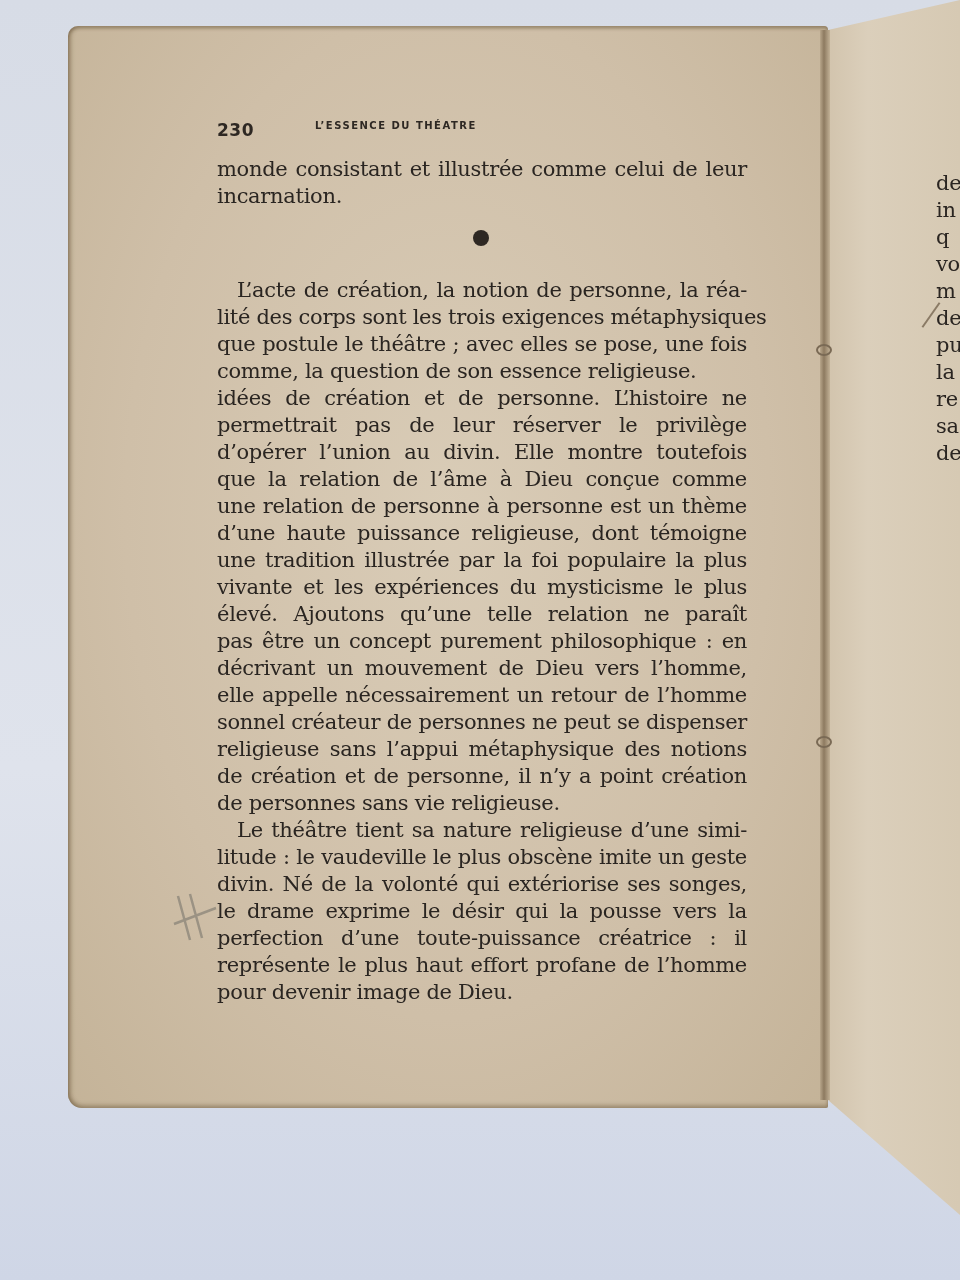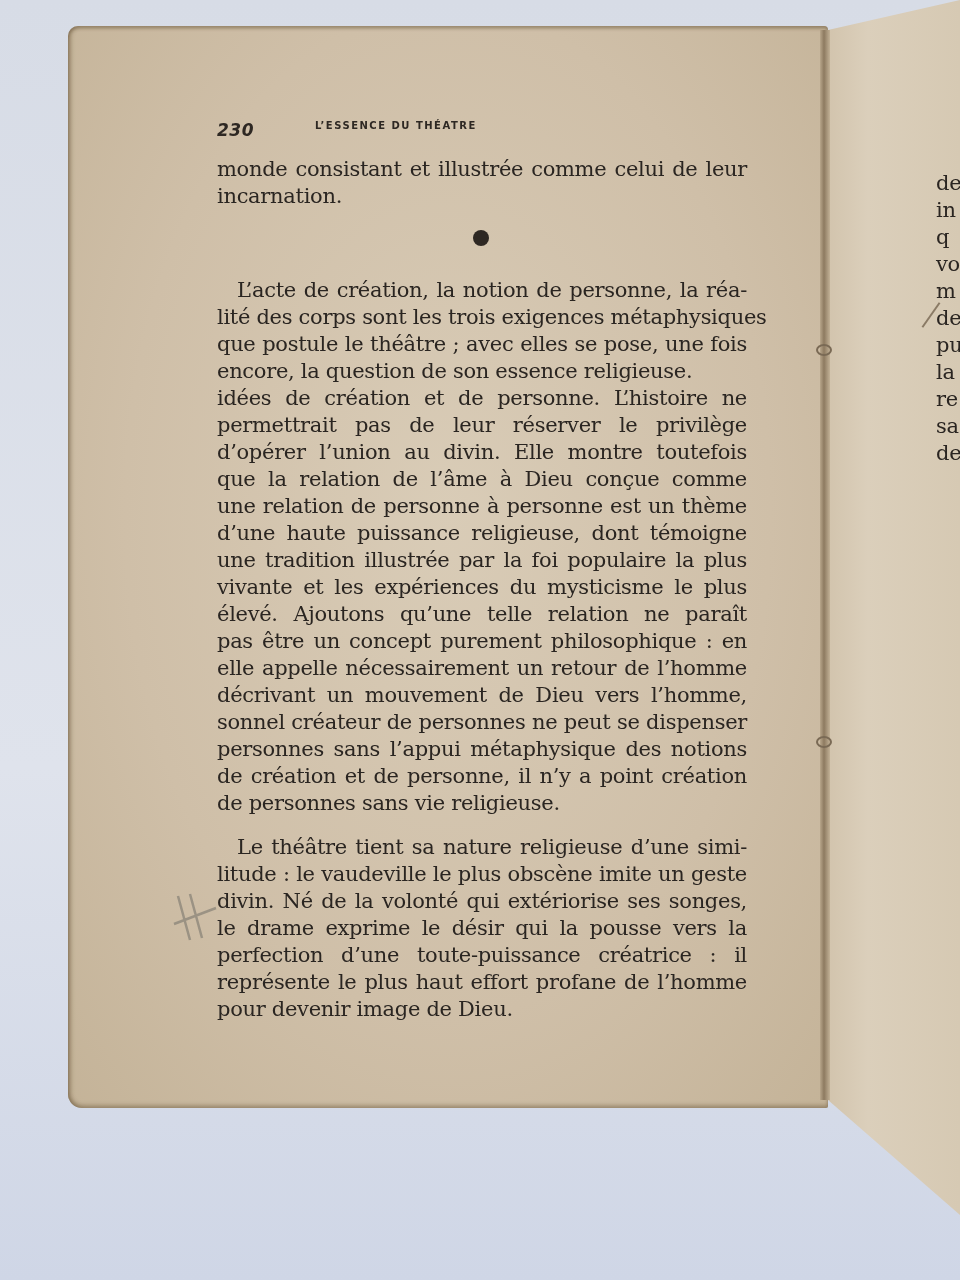--- a/index.html
+++ b/index.html
@@ -24,32 +24,32 @@
     clip-path: polygon(0 30px, 100% 0, 100% 100%, 0 1100px);
   }
   .stitch {
     position: absolute; width: 12px; height: 8px; border: 2px solid #7a6a55;
     border-radius: 50%; background: transparent;
   }
   .text-block { position: absolute; left: 217px; top: 120px; width: 530px; color: #2a2521; }
   .running-head { position: relative; height: 36px; }
   .page-number {
     position: absolute; left: 0; top: 0; font-family: "DejaVu Sans", sans-serif;
-    font-weight: bold; font-size: 17px; letter-spacing: 0.5px; color: #2e2823; font-style: italic;
+    font-weight: bold; font-size: 17px; letter-spacing: 0.5px; color: #2e2823;
   }
   .running-title {
     position: absolute; left: 98px; top: 0; font-family: "DejaVu Sans", sans-serif;
     font-weight: bold; font-size: 10px; letter-spacing: 1.5px; color: #2e2823;
   }
   .line {
     font-size: 21px; line-height: 27px; height: 27px; white-space: nowrap;
     text-align: justify; text-align-last: justify; letter-spacing: -0.3px;
   }
   .line.last { text-align-last: left; }
-  .line.indent { padding-left: 20px; margin-top: 17px; }
+  .line.indent { padding-left: 20px; }
   .ornament {
     width: 16px; height: 16px; border-radius: 50%; background: #2e2823;
     margin: 20px auto 31px 256px;
   }
   .pencil-mark {
     position: absolute; left: 172px; top: 888px; width: 48px; height: 58px;
   }
   .right-frag { position: absolute; left: 936px; top: 170px; color: #2a2521; }
   .right-frag .line { text-align: left; text-align-last: left; width: 60px; height: 27px; }
   .crease {
@@ -72,35 +72,35 @@
     <span class="page-number">230</span>
     <span class="running-title">L’ESSENCE DU THÉATRE</span>
   </div>
   <div id="lines-container">
       <div class="line">monde consistant et illustrée comme celui de leur</div>
       <div class="line last">incarnation.</div>
       <div class="ornament"></div>
       <div class="line indent">L’acte de création, la notion de personne, la réa-</div>
       <div class="line">lité des corps sont les trois exigences métaphysiques</div>
       <div class="line">que postule le théâtre ; avec elles se pose, une fois</div>
-      <div class="line last">encore, la question de son essence religieuse.</div>
+      <div class="line last">comme, la question de son essence religieuse.</div>
       <div class="line">idées de création et de personne. L’histoire ne</div>
       <div class="line">permettrait pas de leur réserver le privilège</div>
       <div class="line">d’opérer l’union au divin. Elle montre toutefois</div>
       <div class="line">que la relation de l’âme à Dieu conçue comme</div>
       <div class="line">une relation de personne à personne est un thème</div>
       <div class="line">d’une haute puissance religieuse, dont témoigne</div>
       <div class="line">une tradition illustrée par la foi populaire la plus</div>
       <div class="line">vivante et les expériences du mysticisme le plus</div>
       <div class="line">élevé. Ajoutons qu’une telle relation ne paraît</div>
       <div class="line">pas être un concept purement philosophique : en</div>
+      <div class="line">décrivant un mouvement de Dieu vers l’homme,</div>
       <div class="line">elle appelle nécessairement un retour de l’homme</div>
-      <div class="line">décrivant un mouvement de Dieu vers l’homme,</div>
       <div class="line">sonnel créateur de personnes ne peut se dispenser</div>
-      <div class="line">personnes sans l’appui métaphysique des notions</div>
+      <div class="line">religieuse sans l’appui métaphysique des notions</div>
       <div class="line">de création et de personne, il n’y a point création</div>
       <div class="line last">de personnes sans vie religieuse.</div>
       <div class="line indent">Le théâtre tient sa nature religieuse d’une simi-</div>
       <div class="line">litude : le vaudeville le plus obscène imite un geste</div>
       <div class="line">divin. Né de la volonté qui extériorise ses songes,</div>
       <div class="line">le drame exprime le désir qui la pousse vers la</div>
       <div class="line">perfection d’une toute-puissance créatrice : il</div>
       <div class="line">représente le plus haut effort profane de l’homme</div>
       <div class="line last">pour devenir image de Dieu.</div>
     </div>

